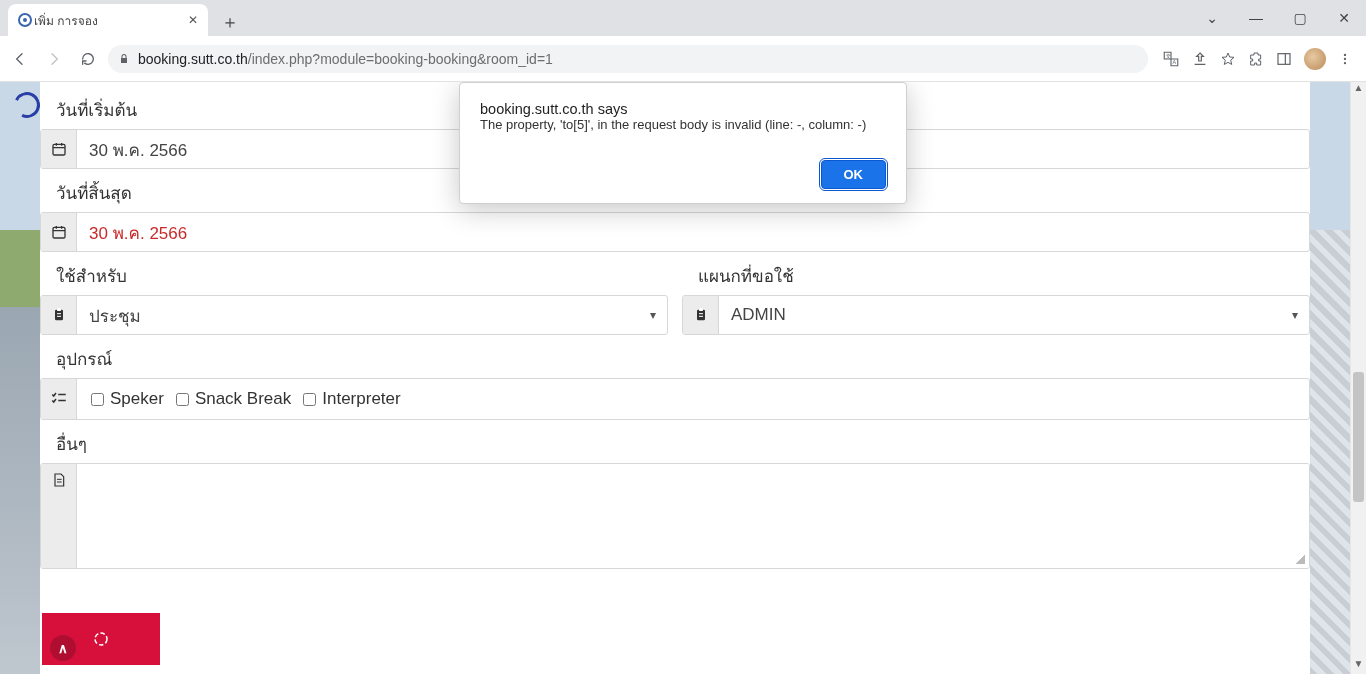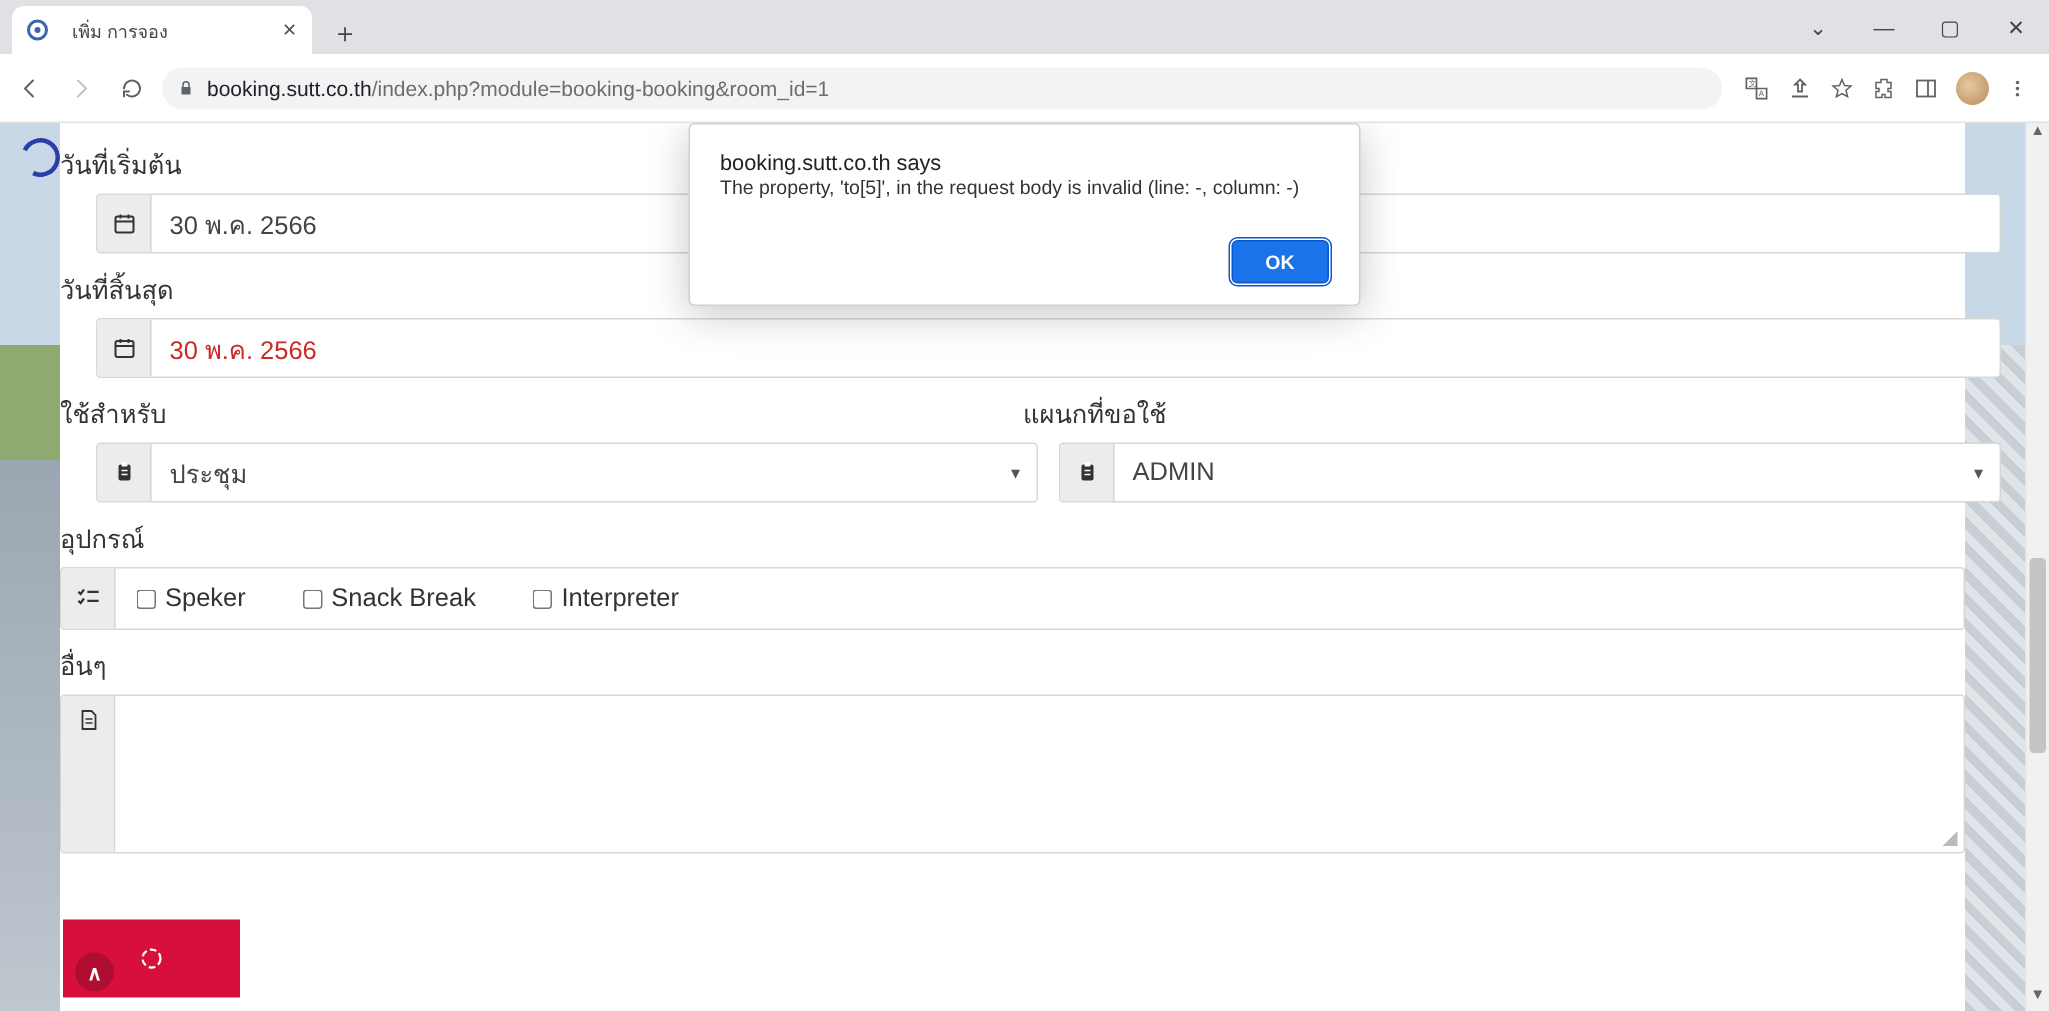--- a/index.html
+++ b/index.html
@@ -2,21 +2,21 @@
 <html><head>
 <meta charset="utf-8">
 <style>
   * { box-sizing: border-box; margin: 0; padding: 0; }
   html, body { height: 100%; width: 100%; overflow: hidden; }
   body { font-family: "Segoe UI", Tahoma, sans-serif; font-size: 13px; color: #202020; }
 
   
   .browser { display: flex; flex-direction: column; height: 100%; background: #fff; }
   .tab-strip { height: 36px; background: #dfe1e5; display: flex; align-items: flex-end; padding-left: 8px; }
-  .tab { background: #fff; height: 32px; border-radius: 8px 8px 0 0; display: flex; align-items: center; padding: 0 10px; min-width: 200px; gap: 16px; font-size: 12px; color: #444; }
+  .tab { background: #fff; height: 32px; border-radius: 8px 8px 0 0; display: flex; align-items: center; padding: 0 10px; min-width: 200px; gap: 2px; font-size: 12px; color: #444; }
   .tab .favicon { width: 14px; height: 14px; border-radius: 50%; border: 2px solid #3a66b0; display:inline-flex; align-items:center; justify-content:center;}
   .tab .favicon::after { content:""; width:4px; height:4px; border-radius:50%; background:#3a66b0;}
   .tab .close { margin-left: auto; color:#555; }
   .new-tab { width: 28px; height: 28px; display:flex; align-items:center; justify-content:center; color:#444; font-size:18px; margin-left:8px;}
   .win-controls { margin-left:auto; display:flex; align-items:center; height:36px;}
   .win-controls span { width: 44px; text-align:center; color:#444; font-size:14px;}
 
   .addr-bar { height: 46px; background:#fff; border-bottom:1px solid #e2e2e2; display:flex; align-items:center; padding: 0 6px; gap:6px;}
   .nav-btn { width:28px; height:28px; display:flex; align-items:center; justify-content:center; color:#5f6368; border-radius:50%;}
   .nav-btn.disabled { color:#b9b9b9;}
@@ -35,33 +35,33 @@
   .bg .roof { position:absolute; right:0; top:40%; width:10%; height:14%; background:#1d7a3e;}
   .bg .ring { position:absolute; left:14px; top:10px; width:26px; height:26px; border:3px solid #2a3ea8; border-radius:50%; border-left-color:transparent; transform:rotate(-20deg);}
 
   .scroll-track { position:absolute; right:0; top:0; bottom:0; width:16px; background:#f1f1f1; border-left:1px solid #e6e6e6;}
   .scroll-arrow { height:16px; text-align:center; font-size:10px; color:#666;}
   .scroll-thumb { position:absolute; left:2px; right:2px; top:290px; height:130px; background:#c4c4c4; border-radius:3px;}
 
   .panel { position:absolute; left:40px; right:56px; top:0; bottom:0; background:#fff; padding: 4px 0 20px; }
 
   .section { padding: 6px 0 0 0; }
-  .section-label { font-size: 17px; color:#333; padding: 4px 0 6px 0; }
-
-  .field { display:flex; border:1px solid #d7d7d7; border-radius:3px; height:40px; overflow:hidden; width:100%; background:#fff;margin-left:24px;}
+  .section-label { font-size: 17px; color:#333; padding: 4px 0 6px 16px; }
+
+  .field { display:flex; border:1px solid #d7d7d7; border-radius:3px; height:40px; overflow:hidden; width:100%; background:#fff;}
   .field .addon { width:36px; background:#ececec; display:flex; align-items:center; justify-content:center; color:#333; font-size:15px; border-right:1px solid #d7d7d7;}
   .field .value { flex:1; display:flex; align-items:center; padding:0 12px; font-size:17px; color:#444;}
   .field .value.red { color:#c92a2a;}
   .field .caret { width:28px; display:flex; align-items:center; justify-content:center; color:#555; font-size:12px;}
   .row-2col { display:flex; gap:14px; }
   .row-2col .col { flex:1; }
 
   .equip { display:flex; border:1px solid #d7d7d7; border-radius:3px; height:42px; overflow:hidden; width:100%; background:#fff;}
   .equip .addon { width:36px; background:#ececec; display:flex; align-items:center; justify-content:center; color:#333; border-right:1px solid #d7d7d7;}
-  .equip .checks { flex:1; display:flex; align-items:center; gap:38px; padding:0 14px; font-size:17px; color:#333;}
+  .equip .checks { flex:1; display:flex; align-items:center; gap:12px; padding:0 14px; font-size:17px; color:#333;}
   .equip label { display:flex; align-items:center; gap:6px;}
 
   .textarea-wrap { display:flex; border:1px solid #d7d7d7; border-radius:3px; overflow:hidden; width:100%; background:#fff; height:106px;}
   .textarea-wrap .addon { width:36px; background:#ececec; display:flex; align-items:flex-start; justify-content:center; padding-top:8px; color:#333; border-right:1px solid #d7d7d7;}
   .textarea-wrap textarea { flex:1; border:none; resize:none; padding:10px; font-family:inherit; font-size:15px; outline:none;}
   .textarea-wrap { position:relative;}
   .textarea-wrap::after { content:""; position:absolute; right:4px; bottom:4px; width:10px; height:10px; background: linear-gradient(135deg, transparent 50%, #bbb 50%);}
 
   .submit-row { padding-top:44px; padding-left:2px;}
   .submit { position:relative; width:118px; height:52px; background:#d6103a; border:none; display:flex; align-items:center; justify-content:center; gap:10px; color:#fff;}

